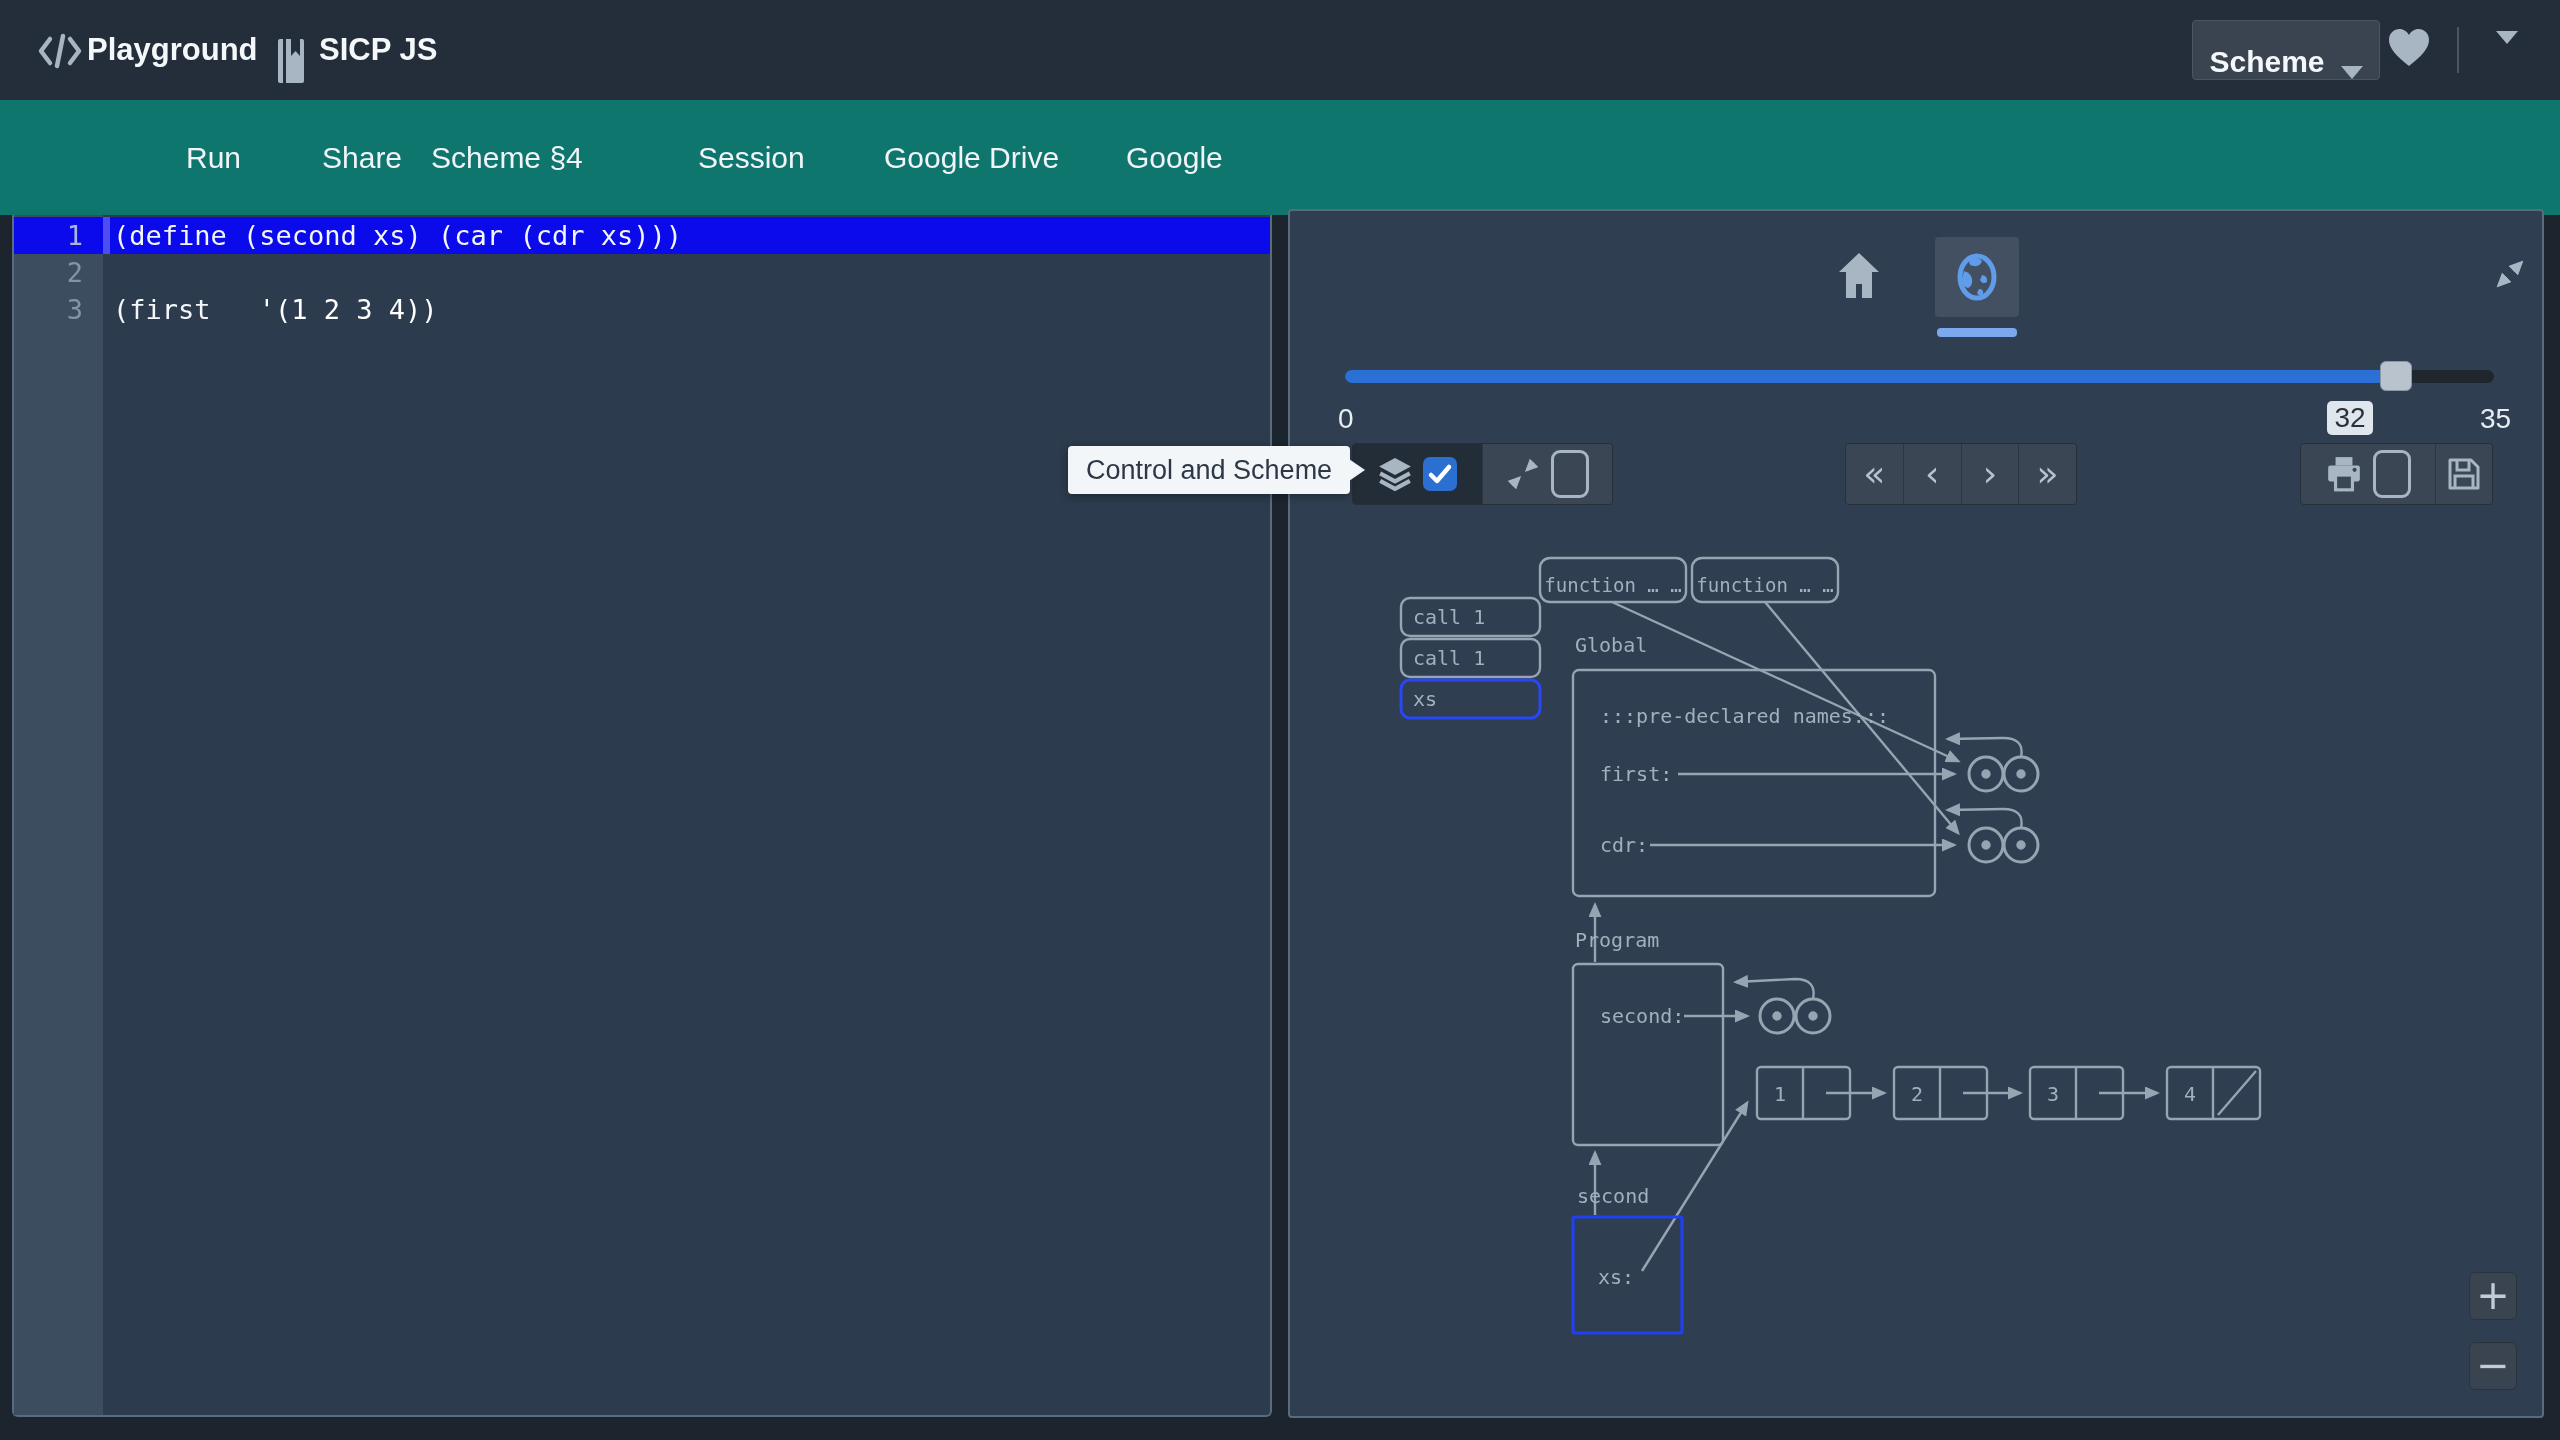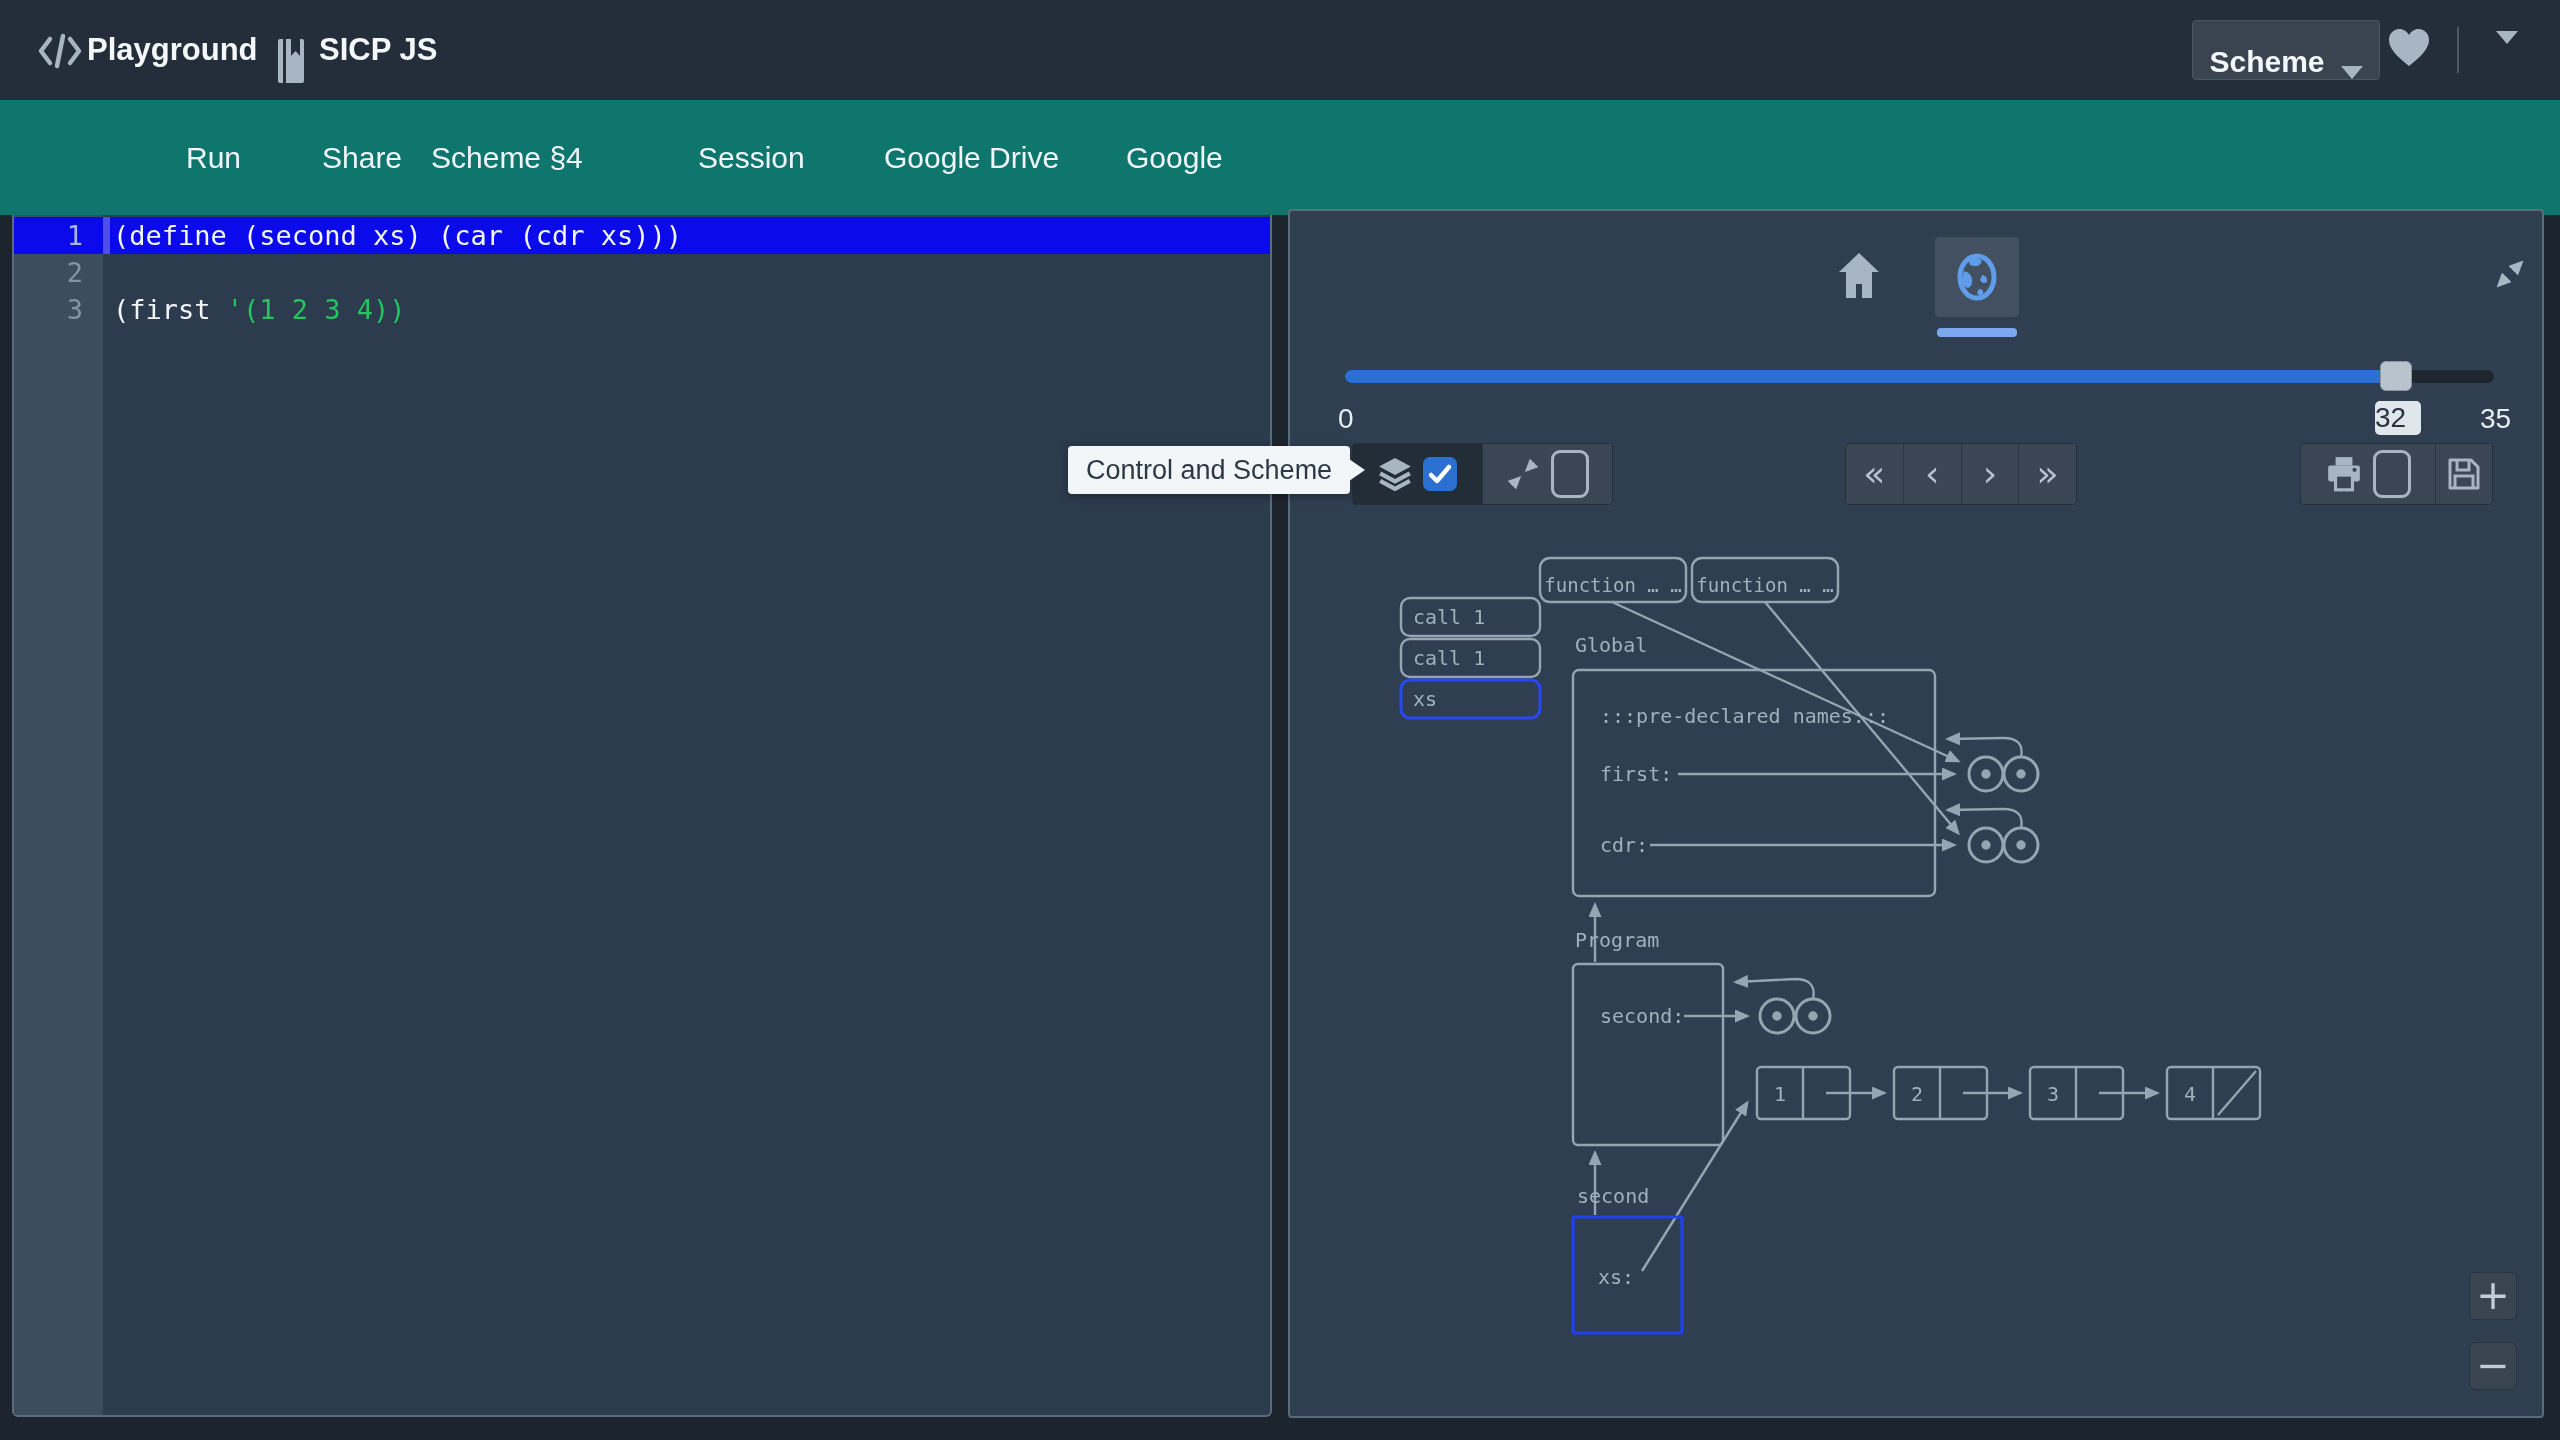--- a/index.html
+++ b/index.html
@@ -25,36 +25,36 @@
   
   .editor-panel{position:absolute;left:12px;top:215px;width:1260px;height:1202px;background:#2c3b4d;
                 border:2px solid #5a6c7c;border-top:none;border-radius:0 0 6px 6px;box-sizing:border-box;}
   .gutter{position:absolute;left:0;top:0;width:89px;height:100%;background:#3d4d60;}
   .active-line{position:absolute;left:0;top:2px;width:1256px;height:37px;background:#0a0aea;}
   .cursorbar{position:absolute;left:89px;top:2px;width:7px;height:37px;background:#4d4df2;}
   .gnum{position:absolute;left:0;width:69px;text-align:right;
         font-family:"DejaVu Sans Mono",monospace;font-size:27px;line-height:37px;color:#8494a6;}
   .code{position:absolute;left:99px;font-family:"DejaVu Sans Mono",monospace;font-size:27px;
         line-height:37px;color:#f2f6fa;white-space:pre;}
-  .tok-pink{color:#22c55e;}
+  .tok-pink{color:#ffffff;margin-left:32px;}
   .gnum.on-blue{color:#a9b6d8;}
   
   .vis-panel{position:absolute;left:1288px;top:209px;width:1256px;height:1209px;background:#2f3e50;
              border:2px solid #5a6c7c;border-radius:4px;box-sizing:border-box;}
   .tab-active{position:absolute;left:645px;top:26px;width:84px;height:80px;background:#425062;
               border-radius:4px;display:flex;align-items:center;justify-content:center;cursor:pointer;}
   .tab-underline{position:absolute;left:647px;top:117px;width:80px;height:9px;background:#7ba8ee;border-radius:4px;}
   
   .slider-track{position:absolute;left:55px;top:159px;width:1149px;height:13px;background:#20262e;border-radius:7px;}
   .slider-fill{position:absolute;left:0;top:0;width:1040px;height:13px;background:#2b70d4;border-radius:7px 0 0 7px;}
   .slider-handle{position:absolute;left:1090px;top:150px;width:32px;height:30px;background:#b9c3cd;
                  border-radius:6px;border:1px solid #8a97a3;box-sizing:border-box;cursor:pointer;}
   .slider-label{position:absolute;font-size:28px;color:#e8edf2;}
-  .slider-badge{position:absolute;left:1085px;top:190px;width:46px;height:34px;background:#dfe6ec;
-                border-radius:5px;color:#2a333d;font-size:28px;line-height:34px;}
+  .slider-badge{position:absolute;left:1037px;top:190px;width:46px;height:34px;background:#dfe6ec;
+                border-radius:5px;color:#2a333d;font-size:28px;text-align:center;line-height:34px;}
   
   .bgroup{position:absolute;height:62px;border:1px solid #262f3a;border-radius:4px;box-sizing:border-box;
           display:flex;overflow:hidden;}
   .bseg{height:100%;background:#3a4653;display:flex;align-items:center;justify-content:center;gap:10px;
         cursor:pointer;border-right:1px solid #2b3642;}
   .bseg:last-child{border-right:none;}
   .bseg.dark{background:#232d38;}
   .chk{width:34px;height:34px;border-radius:7px;background:#2b6fd0;display:flex;align-items:center;
        justify-content:center;cursor:pointer;}
   .chk-empty{width:32px;height:42px;border-radius:9px;border:3px solid #a7b6c2;background:transparent;cursor:pointer;}

